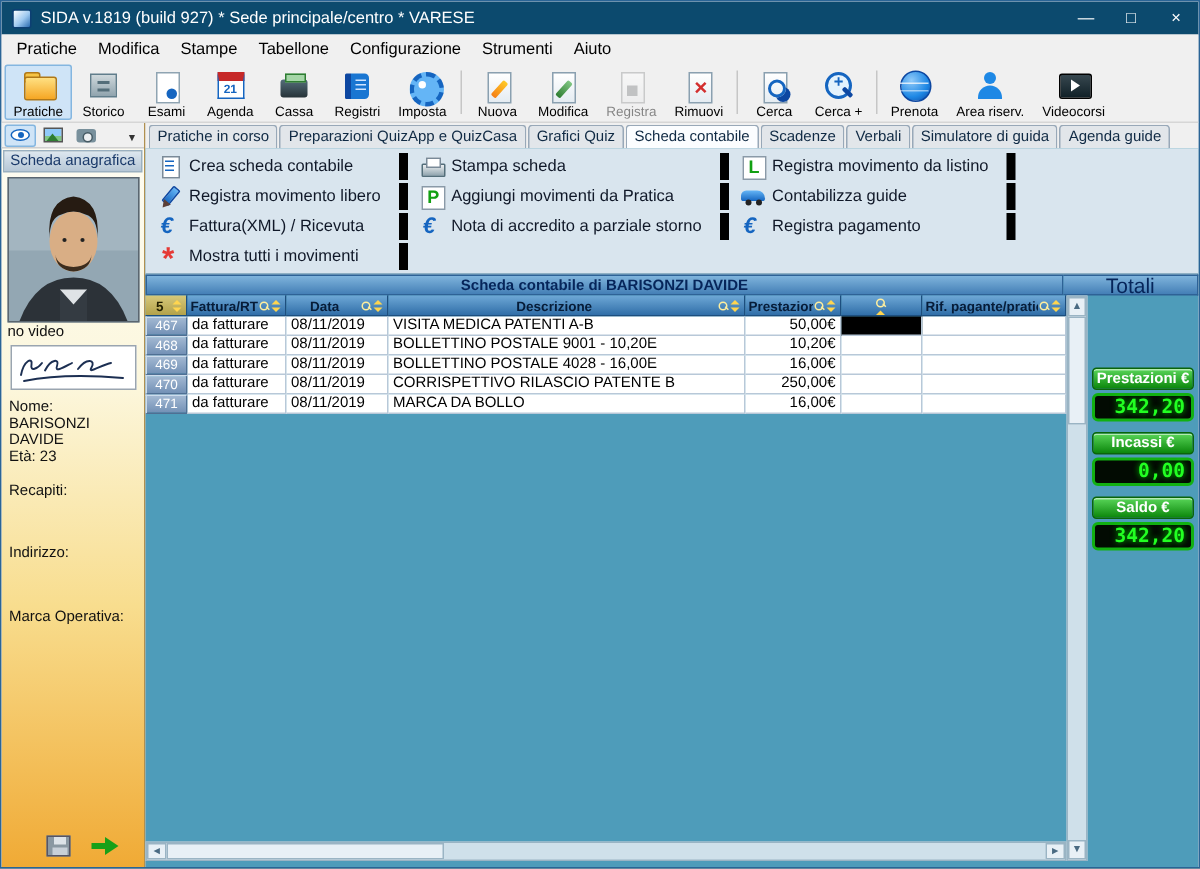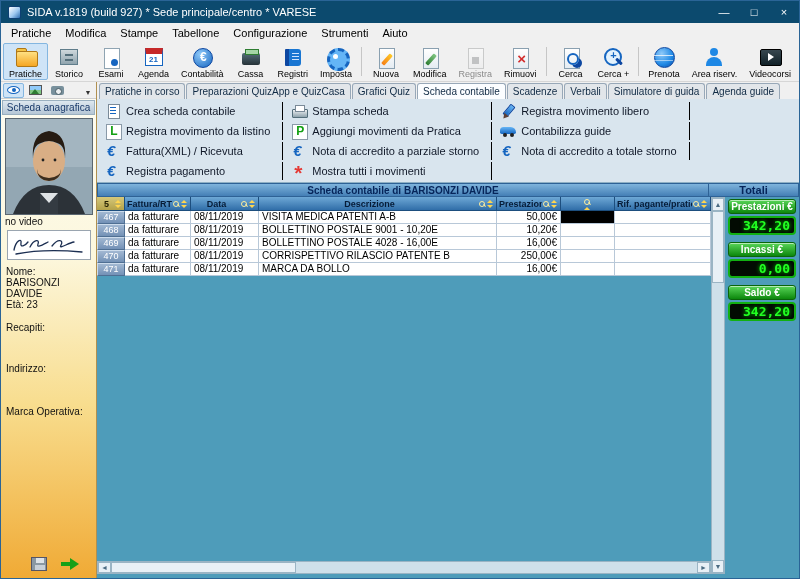--- a/index.html
+++ b/index.html
@@ -96,39 +96,39 @@
   
   .main { flex:1; display:flex; flex-direction:column; min-width:0; }
   .tabbar { height:17px; flex:none; background:#f0f0f0; display:flex; align-items:flex-end; padding-left:2px; }
   .tab { padding:2px 5px; font-size:10px; color:#102a44; background:#e2e6ea; border:1px solid #98a8b8; border-bottom:none; border-radius:3px 3px 0 0; margin-right:1px; white-space:nowrap; }
   .tab.active { background:#fbfdff; }
   .content { flex:1; display:flex; flex-direction:column; min-height:0; background:#4e9cba; }
 
   
   .actions { flex:none; height:84px; background:#d9e5ee; border-bottom:1px solid #8fb0c4; padding:2px 4px;
              display:grid; grid-template-columns:max-content max-content max-content; grid-auto-rows:20px; align-items:center; justify-content:start; column-gap:4px; }
-  .abtn { display:flex; align-items:center; gap:5px; height:18px; padding:0 12px 0 4px; border-right:1px solid #000000; font-size:11px; color:#101828; white-space:nowrap; }
+  .abtn { display:flex; align-items:center; gap:5px; height:18px; padding:0 12px 0 4px; border-right:6px solid #000000; font-size:11px; color:#101828; white-space:nowrap; }
   .aicon { width:16px; height:15px; position:relative; flex:none; }
   [data-icon="doc"] .aicon::before { content:""; position:absolute; left:3px; top:0; width:10px; height:13px; background:#fff; border:1px solid #7a8a98; }
   [data-icon="doc"] .aicon::after { content:""; position:absolute; left:5px; top:3px; width:6px; height:1px; background:#1565c0; box-shadow:0 3px 0 #1565c0, 0 6px 0 #1565c0; }
   [data-icon="printer"] .aicon::before { content:""; position:absolute; left:1px; top:5px; width:14px; height:7px; background:linear-gradient(#eceff1,#90a4ae); border:1px solid #546e7a; border-radius:1px; }
   [data-icon="printer"] .aicon::after { content:""; position:absolute; left:4px; top:1px; width:8px; height:5px; background:#fff; border:1px solid #7a8a98; }
   [data-icon="pencil"] .aicon::before { content:""; position:absolute; left:6px; top:0; width:4px; height:11px; background:linear-gradient(#64b5f6,#1565c0); border:1px solid #0d47a1; transform:rotate(40deg); border-radius:1px; }
   [data-icon="pencil"] .aicon::after { content:""; position:absolute; left:2px; top:10px; border-left:3px solid transparent; border-right:3px solid transparent; border-top:5px solid #5d4037; transform:rotate(40deg); }
   [data-icon="letter-l"] .aicon::before { content:"L"; position:absolute; left:1px; top:0; width:14px; height:14px; background:#fff; border:1px solid #8a9aa8; color:#12a012; font-weight:bold; font-size:12px; line-height:13px; text-align:center; }
   [data-icon="letter-p"] .aicon::before { content:"P"; position:absolute; left:1px; top:0; width:14px; height:14px; background:#fff; border:1px solid #8a9aa8; color:#12a012; font-weight:bold; font-size:12px; line-height:13px; text-align:center; }
   [data-icon="car"] .aicon::before { content:""; position:absolute; left:0; top:3px; width:16px; height:7px; background:linear-gradient(#64b5f6,#1565c0); border-radius:4px 6px 2px 2px; }
   [data-icon="car"] .aicon::after { content:""; position:absolute; left:3px; top:9px; width:4px; height:4px; background:#222; border-radius:50%; box-shadow:7px 0 0 #222; }
   [data-icon="euro"] .aicon::before { content:"€"; position:absolute; left:2px; top:-2px; color:#1565c0; font-weight:bold; font-style:italic; font-size:15px; }
   [data-icon="asterisk"] .aicon::before { content:"*"; position:absolute; left:3px; top:-3px; color:#e53935; font-weight:bold; font-size:21px; }
 
   
   .title-row { flex:none; height:14px; display:flex; }
   .t-title { flex:1; background:linear-gradient(#7fb4dc,#447fb6); border:1px solid #2e6296; color:#06255a; font-weight:bold; font-size:10px; text-align:center; line-height:13px; overflow:hidden; }
-  .t-totali { width:90px; flex:none; background:linear-gradient(#7fb4dc,#447fb6); border:1px solid #2e6296; border-left:none; color:#06255a; font-weight:bold; font-size:11px; text-align:center; line-height:13px; }
+  .t-totali { width:90px; flex:none; background:linear-gradient(#7fb4dc,#447fb6); border:1px solid #2e6296; border-left:none; color:#06255a; font-weight:normal; font-size:14px; text-align:center; line-height:13px; }
 
   
   .body-row { flex:1; display:flex; min-height:0; padding-bottom:4px; }
   .grid-col { width:614px; flex:none; display:flex; flex-direction:column; min-height:0; }
   .ghead { flex:none; height:14px; display:flex; }
   .gh { flex:none; display:flex; align-items:center; gap:1px; padding:0 2px; background:linear-gradient(#6ea8d6,#306ea8); border-right:1px solid #1d4e7e; border-bottom:1px solid #1d4e7e; color:#061c38; font-size:9px; font-weight:bold; overflow:hidden; white-space:nowrap; }
   .gh .lbl { flex:1; text-align:center; overflow:hidden; }
   .gh-corner { width:28px; background:linear-gradient(#d6c87a,#b3a24a); color:#221f00; }
   .ghead > :nth-child(2) { width:66px; }
   .ghead > :nth-child(3) { width:68px; }
@@ -161,21 +161,21 @@
   .hscroll { flex:none; height:13px; display:flex; background:#cfe0ea; border:1px solid #9ab4c4; }
   .hscroll .sbtn { width:13px; height:100%; }
   .hthumb { flex:none; width:185px; background:#e8f0f6; border:1px solid #9ab4c4; }
   .htrack { flex:1; }
   .vscroll { width:14px; flex:none; display:flex; flex-direction:column; background:#cfe0ea; border:1px solid #9ab4c4; }
   .vscroll .sbtn { height:13px; width:100%; }
   .vthumb { flex:none; height:72px; background:#e8f0f6; border:1px solid #9ab4c4; }
   .vtrack { flex:1; }
 
   
-  .totals-col { flex:1; padding:2px 3px 0; }
+  .totals-col { flex:1; padding:16px 3px 0;margin-top:32px; }
   .tot-pair { margin-bottom:7px; }
   .tot-label { height:15px; background:linear-gradient(#59d659,#0c870c); border:1px solid #0a650a; border-radius:3px; color:#fff; font-weight:bold; font-size:10px; text-align:center; line-height:14px; box-shadow:inset 0 1px 0 rgba(255,255,255,.55); }
   .tot-value { height:19px; margin-top:2px; background:#020b02; border:2px solid #12b012; border-radius:4px; color:#22ff22; font-family:"DejaVu Sans Mono", monospace; font-weight:bold; font-size:13px; text-align:right; padding:0 4px; line-height:15px; text-shadow:0 0 4px rgba(0,255,0,.8); }
 </style>
 </head>
 <body>
 
 <div class="app">
 
   <div class="titlebar">
@@ -207,24 +207,20 @@
     <span class="ticon"></span>
     <span class="tlabel">Storico</span>
   </div>
       <div class="tbtn" data-icon="exam">
     <span class="ticon"></span>
     <span class="tlabel">Esami</span>
   </div>
       <div class="tbtn" data-icon="calendar">
     <span class="ticon"></span>
     <span class="tlabel">Agenda</span>
-  </div>
-      <div class="tbtn" data-icon="euro-coin">
-    <span class="ticon"></span>
-    <span class="tlabel">Contabilità</span>
   </div>
       <div class="tbtn" data-icon="cash-register">
     <span class="ticon"></span>
     <span class="tlabel">Cassa</span>
   </div>
       <div class="tbtn" data-icon="ledger">
     <span class="ticon"></span>
     <span class="tlabel">Registri</span>
   </div>
       <div class="tbtn" data-icon="gear">
@@ -337,47 +333,43 @@
       <div class="content">
         <div class="actions">
             <div class="abtn" data-icon="doc">
     <span class="aicon"></span>
     <span class="albl">Crea scheda contabile</span>
   </div>
             <div class="abtn" data-icon="printer">
     <span class="aicon"></span>
     <span class="albl">Stampa scheda</span>
   </div>
+            <div class="abtn" data-icon="letter-l">
+    <span class="aicon"></span>
+    <span class="albl">Registra movimento da listino</span>
+  </div>
             <div class="abtn" data-icon="pencil">
     <span class="aicon"></span>
     <span class="albl">Registra movimento libero</span>
   </div>
-            <div class="abtn" data-icon="letter-l">
-    <span class="aicon"></span>
-    <span class="albl">Registra movimento da listino</span>
-  </div>
             <div class="abtn" data-icon="letter-p">
     <span class="aicon"></span>
     <span class="albl">Aggiungi movimenti da Pratica</span>
   </div>
             <div class="abtn" data-icon="car">
     <span class="aicon"></span>
     <span class="albl">Contabilizza guide</span>
   </div>
             <div class="abtn" data-icon="euro">
     <span class="aicon"></span>
     <span class="albl">Fattura(XML) / Ricevuta</span>
   </div>
             <div class="abtn" data-icon="euro">
     <span class="aicon"></span>
     <span class="albl">Nota di accredito a parziale storno</span>
-  </div>
-            <div class="abtn" data-icon="euro">
-    <span class="aicon"></span>
-    <span class="albl">Nota di accredito a totale storno</span>
   </div>
             <div class="abtn" data-icon="euro">
     <span class="aicon"></span>
     <span class="albl">Registra pagamento</span>
   </div>
             <div class="abtn" data-icon="asterisk">
     <span class="aicon"></span>
     <span class="albl">Mostra tutti i movimenti</span>
   </div>
           </div>

